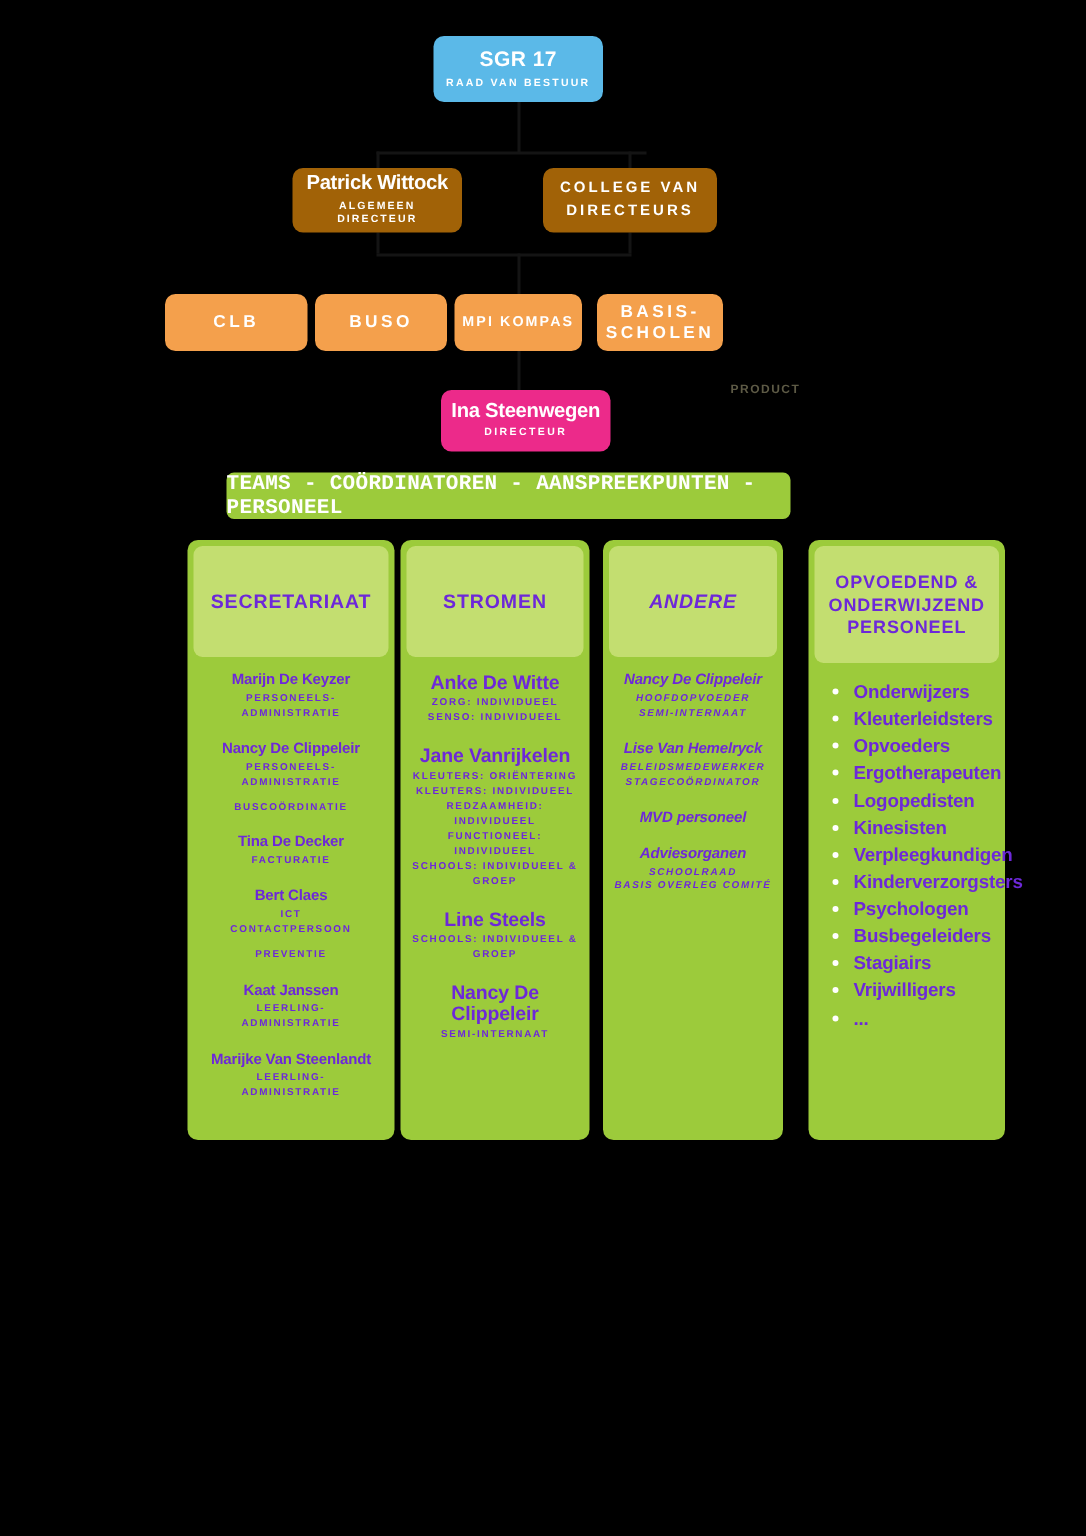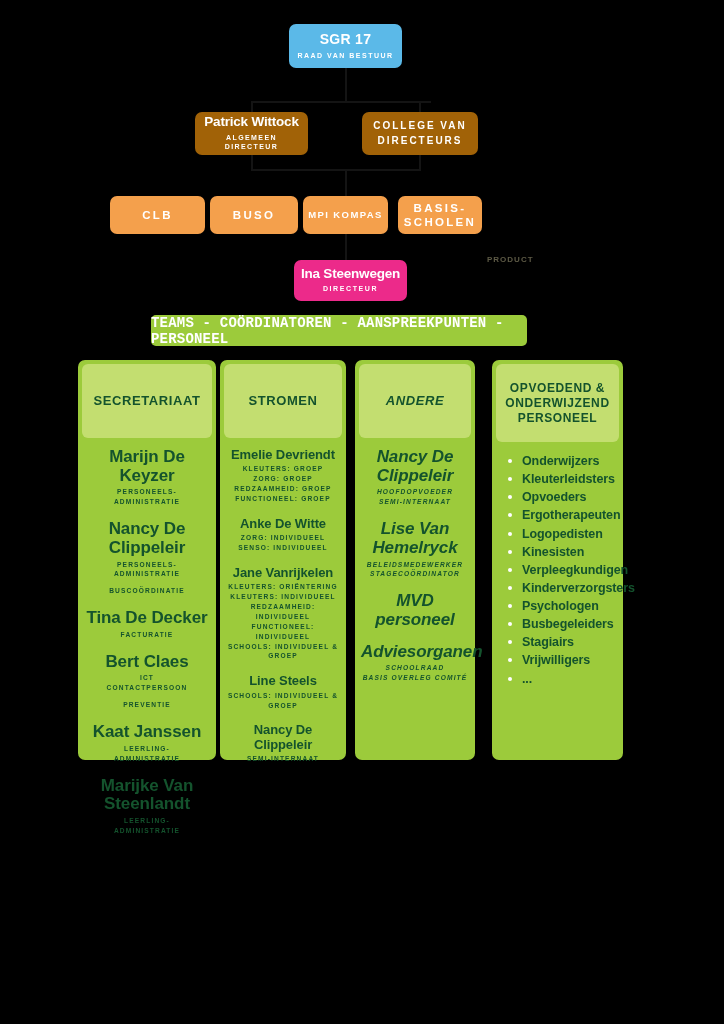--- a/index.html
+++ b/index.html
@@ -111,21 +111,22 @@
     font-family: Liberation Mono, monospace;
   }
 
   
   .col {
     position: absolute;
     top: 360px;
     background: #9ccb3b;
     border-radius: 7px;
     padding: 0 6px 10px;
-    color: #14532d;
+    color: #6d28d9;
+    margin-left: 47px;
   }
   .col-0 { left: 78px;  width: 138px; height: 400px; }
   .col-1 { left: 220px; width: 126px; height: 400px; }
   .col-2 { left: 355px; width: 120px; height: 400px; font-style: italic; }
   .col-3 { left: 492px; width: 131px; height: 400px; }
 
   .col-head {
     background: #c3de70;
     border-radius: 6px;
     margin: 4px -2px 0;
@@ -136,21 +137,21 @@
     letter-spacing: 0.6px;
     line-height: 1.25;
     padding: 6px 5px;
   }
   .col-3 .col-head { min-height: 78px; font-size: 12px; }
 
   .entries { margin-top: 10px; }
 
   .entry { text-align: center; margin-bottom: 13px; }
   .entry .name {
-    font-size: 17px; font-weight: bold; font-stretch: condensed;
+    font-size: 10px; font-weight: bold; font-stretch: condensed;
     line-height: 1.1; letter-spacing: -0.1px;
   }
   .col-1 .entry .name { font-size: 13px; }
   .entry .roles { margin-top: 2px; }
   .entry .role {
     font-size: 6.6px; font-weight: bold;
     letter-spacing: 1.15px; line-height: 1.5;
     text-transform: uppercase;
   }
   .role.gap { margin-top: 7px; }
@@ -281,29 +282,20 @@
             <div class="role">LEERLING-</div>
             <div class="role">ADMINISTRATIE</div>
           </div>
         </div>
       </div>
   </div>
 
   <div class="col col-1">
     <div class="col-head">STROMEN</div>
     <div class="entries">
-        <div class="entry">
-          <div class="name">Emelie Devriendt</div>
-          <div class="roles">
-            <div class="role">KLEUTERS: GROEP</div>
-            <div class="role">ZORG: GROEP</div>
-            <div class="role">REDZAAMHEID: GROEP</div>
-            <div class="role">FUNCTIONEEL: GROEP</div>
-          </div>
-        </div>
         <div class="entry">
           <div class="name">Anke De Witte</div>
           <div class="roles">
             <div class="role">ZORG: INDIVIDUEEL</div>
             <div class="role">SENSO: INDIVIDUEEL</div>
           </div>
         </div>
         <div class="entry">
           <div class="name">Jane Vanrijkelen</div>
           <div class="roles">

